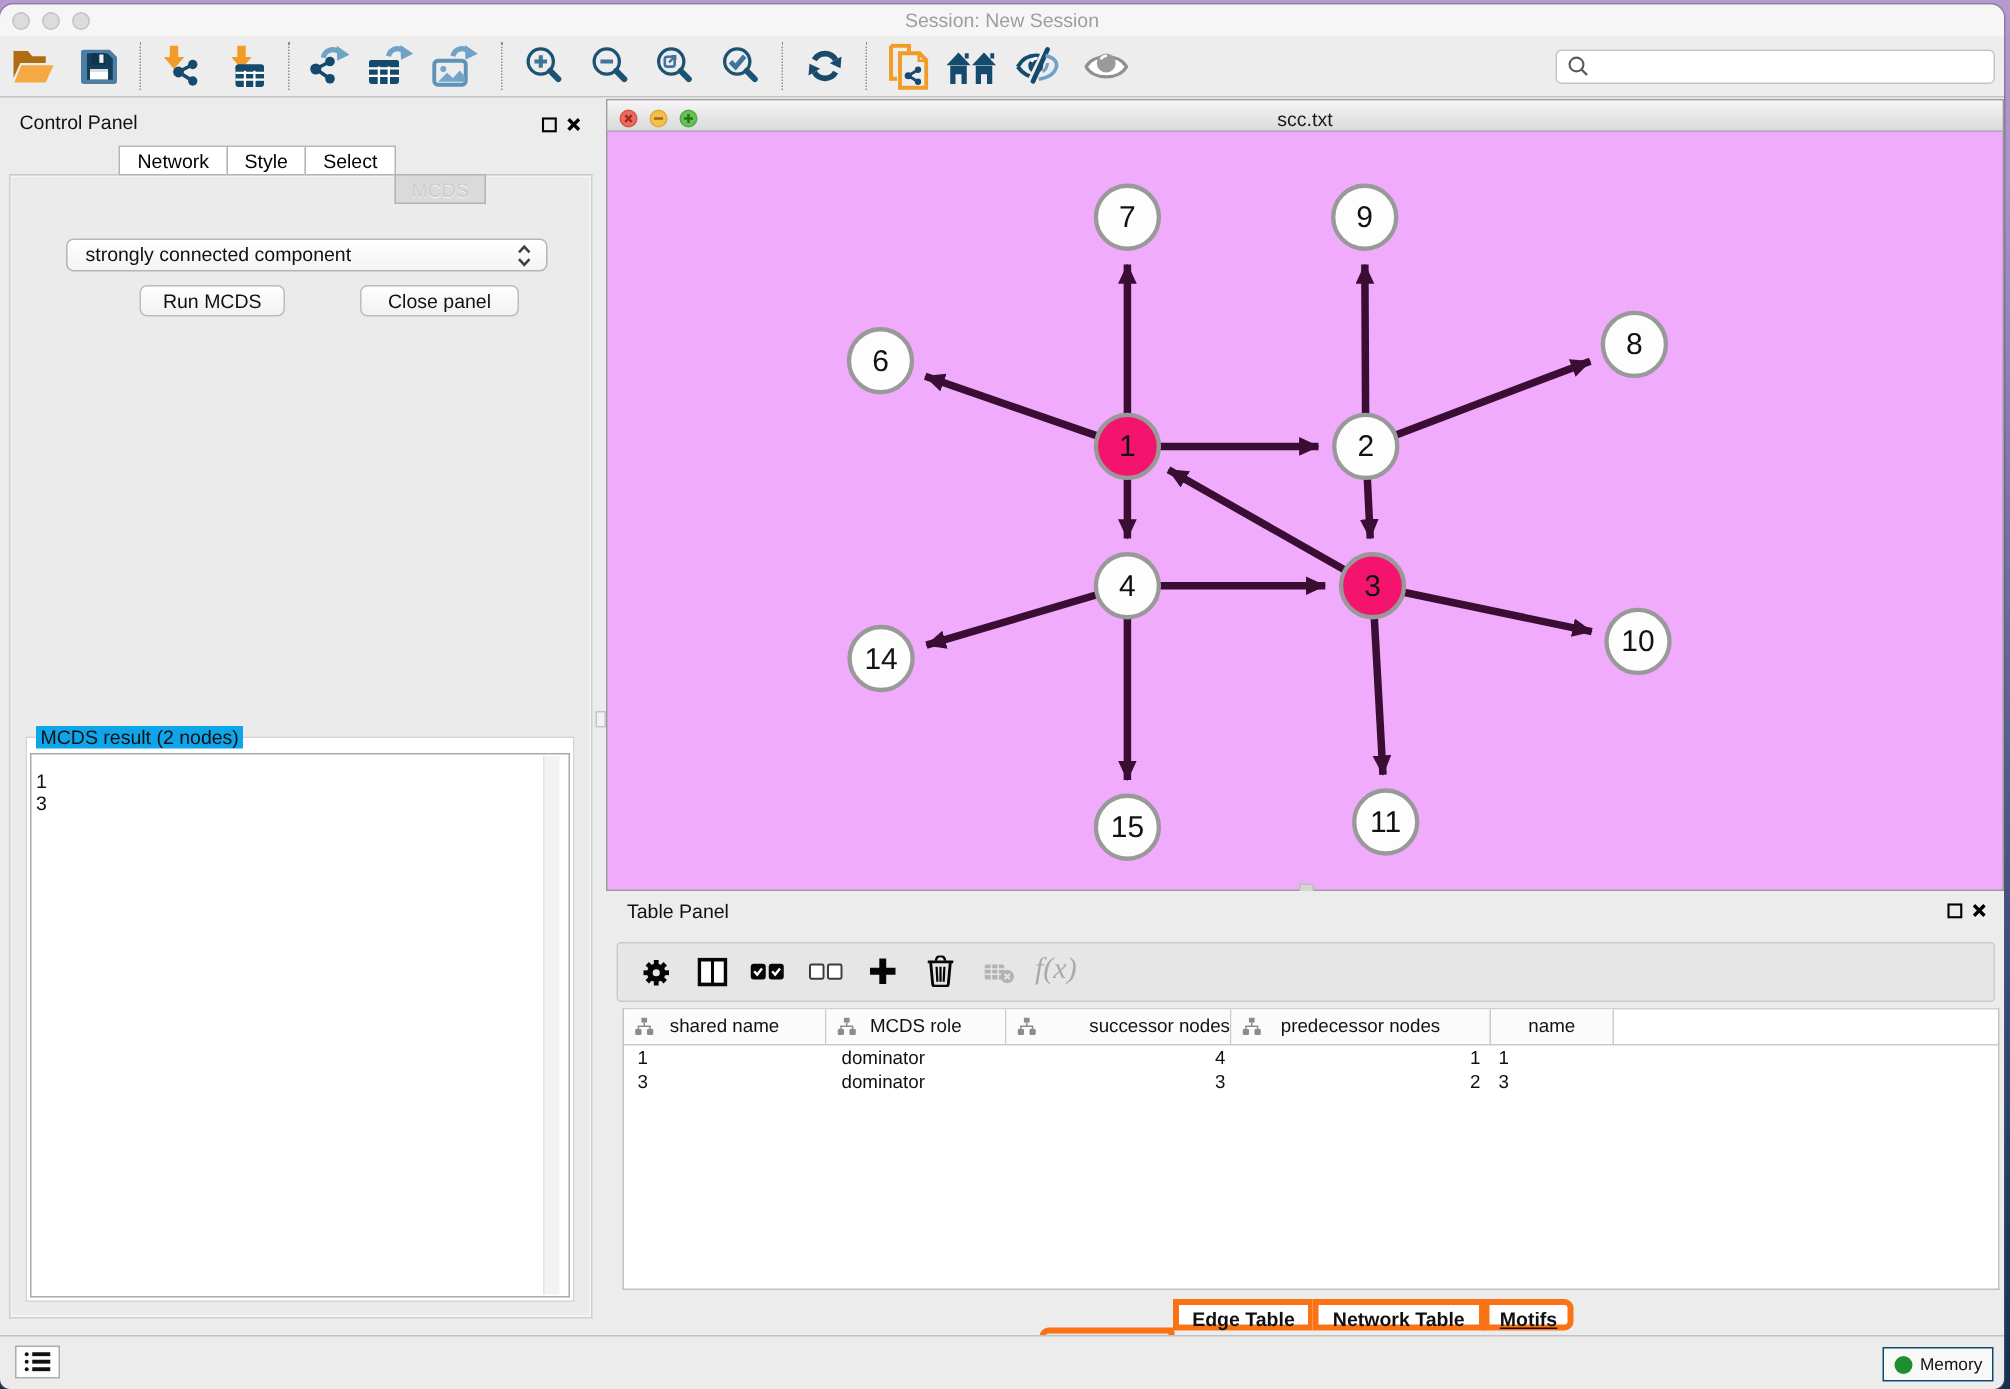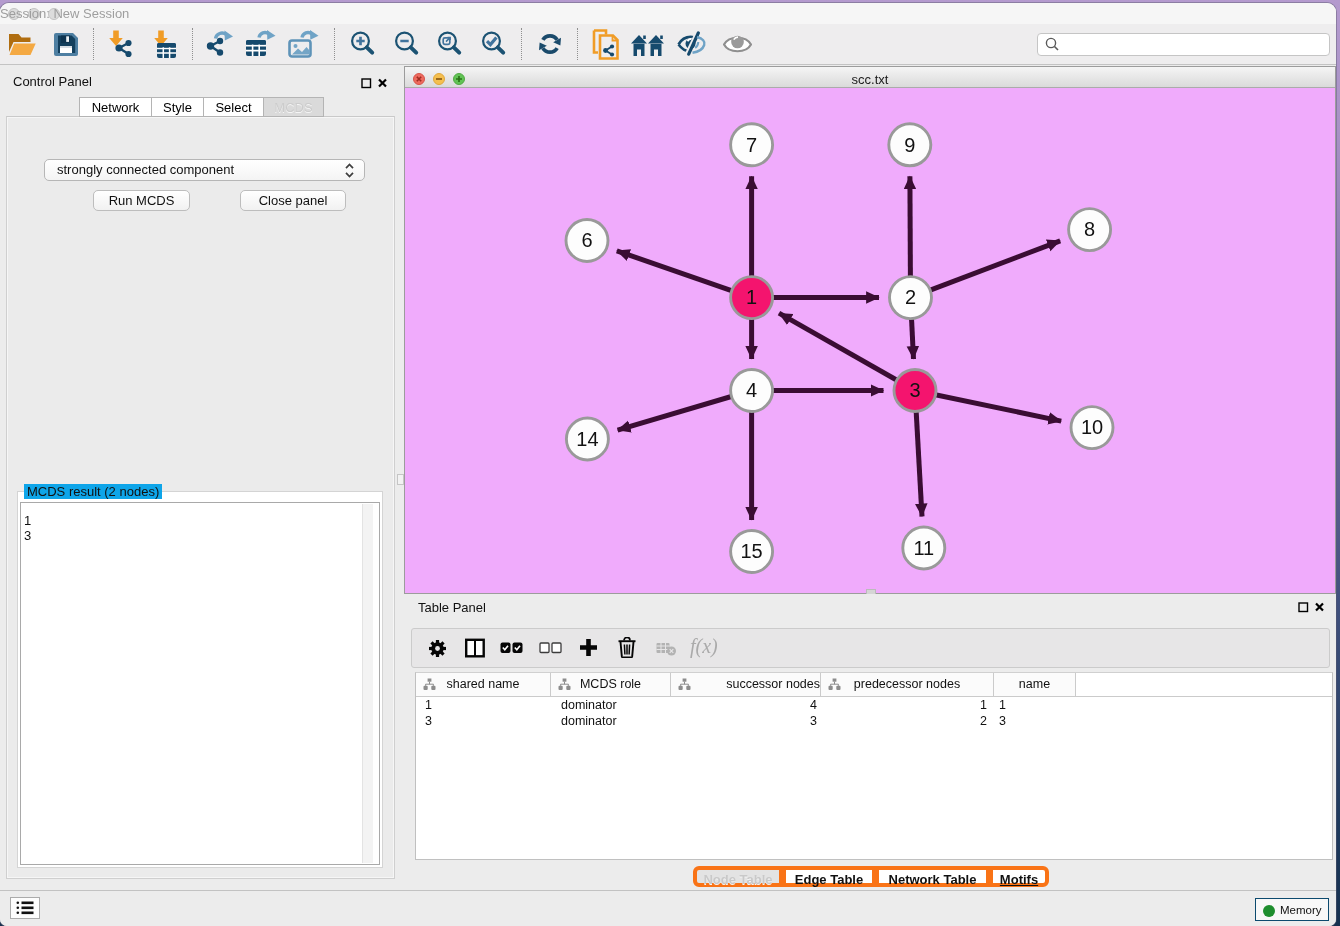--- a/index.html
+++ b/index.html
@@ -1,31 +1,31 @@
 <!DOCTYPE html>
 <html><head>
 <meta charset="utf-8">
 <style>
 html,body{margin:0;padding:0;width:1340px;height:926px;overflow:hidden;}
 body{font-family:"Liberation Sans",sans-serif;background:linear-gradient(180deg,#b49ace 0%,#a892c6 14%,#7a6fa6 38%,#41517e 65%,#1f3a5e 88%,#16304f 100%);}
 .abs{position:absolute;}
 #win{position:absolute;left:0;top:3px;right:4px;bottom:0;background:#ececec;border-radius:9px 9px 7px 7px;box-shadow:0 0 0 1px rgba(90,90,110,.45);overflow:hidden;}
 #titlebar{position:absolute;left:0;top:0;right:0;height:21px;background:#f6f6f6;border-bottom:1px solid #cecece;}
 #titlebar .tl{position:absolute;top:4.5px;width:12px;height:12px;border-radius:50%;background:#dcdcdc;border:1px solid #c3c3c3;box-sizing:border-box;}
-#wintitle{position:absolute;top:3px;left:0;right:0;text-align:left;font-size:13px;color:#9e9e9e;}
+#wintitle{position:absolute;top:3px;left:0;right:0;text-align:center;font-size:13px;color:#9e9e9e;}
 #toolbar{position:absolute;left:0;top:21px;right:0;height:40px;background:#eeedee;border-bottom:1px solid #c3c3c3;}
 .sep{position:absolute;top:4px;height:32px;width:0;border-left:1px dotted #8f8f8f;}
 .tbi{position:absolute;top:0;}
 #searchbox{position:absolute;left:1037px;top:30px;width:291px;height:21px;background:#fff;border:1px solid #c5c5c5;border-radius:4px;}
 
 #cp-title{position:absolute;left:13px;top:71px;font-size:13px;color:#111;}
 .panelbtns{position:absolute;top:74px;}
 .tabs{position:absolute;top:94px;height:20px;}
 .tab{position:absolute;top:0;height:20px;box-sizing:border-box;border:1px solid #b4b4b4;background:#fff;font-size:13px;color:#000;text-align:center;line-height:19px;}
-.tabsel{background:#dadada;color:#ccc;text-shadow:0 1px 0 #f5f5f5;}
+.tabsel{background:#dadada;color:#ccc;text-shadow:0 1px 0 #f5f5f5;margin-top:19px;}
 .btab.tabsel{background:#e3e3e3;color:#c9c9c9;}
 #cp-body{position:absolute;left:6px;top:113px;width:387px;height:761px;border:1px solid #cfcfcf;border-top:1px solid #c9c9c9;background:#ebebeb;box-shadow:inset 0 0 0 1px #f6f6f6;}
 #optlabel{position:absolute;left:0;top:133px;width:400px;text-align:center;font-size:13px;color:#111;}
 #dropdown{position:absolute;left:44px;top:156px;width:307px;height:20px;background:linear-gradient(#ffffff,#f4f4f4);border:1px solid #b6b6b6;border-radius:5px;font-size:13px;color:#111;line-height:20px;padding-left:12px;box-sizing:content-box;}
 .btn{position:absolute;top:187px;height:19px;background:linear-gradient(#ffffff,#f1f1f1);border:1px solid #bdbdbd;border-radius:5px;font-size:13px;color:#111;text-align:center;line-height:19px;}
 #fieldset{position:absolute;left:17px;top:488px;width:366px;height:377px;background:#fff;border:1px solid #d4d4d4;box-sizing:border-box;}
 #fieldlabel{position:absolute;left:24px;top:481px;background:#0ea5e9;padding:0 3px;font-size:13px;color:#111;z-index:3;text-align:right;}
 #fieldinner{position:absolute;left:2px;top:10px;right:2px;bottom:2px;border:1px solid #a9a9a9;}
 #fieldinner .txt{position:absolute;left:3px;top:10px;font-size:13px;color:#111;line-height:15.3px;}
 #fscroll{position:absolute;right:9px;top:12px;width:10px;bottom:4px;background:#f3f3f3;border-left:1px solid #e3e3e3;}

